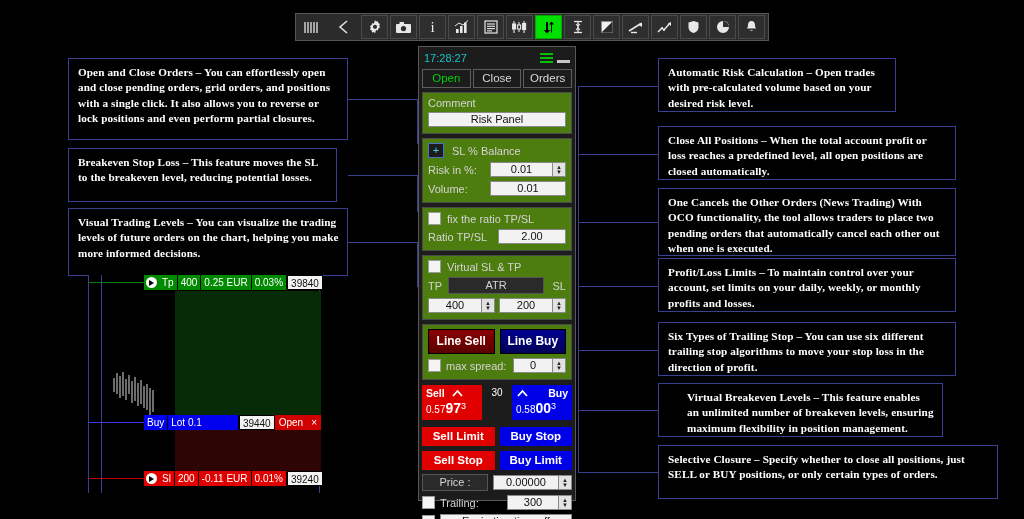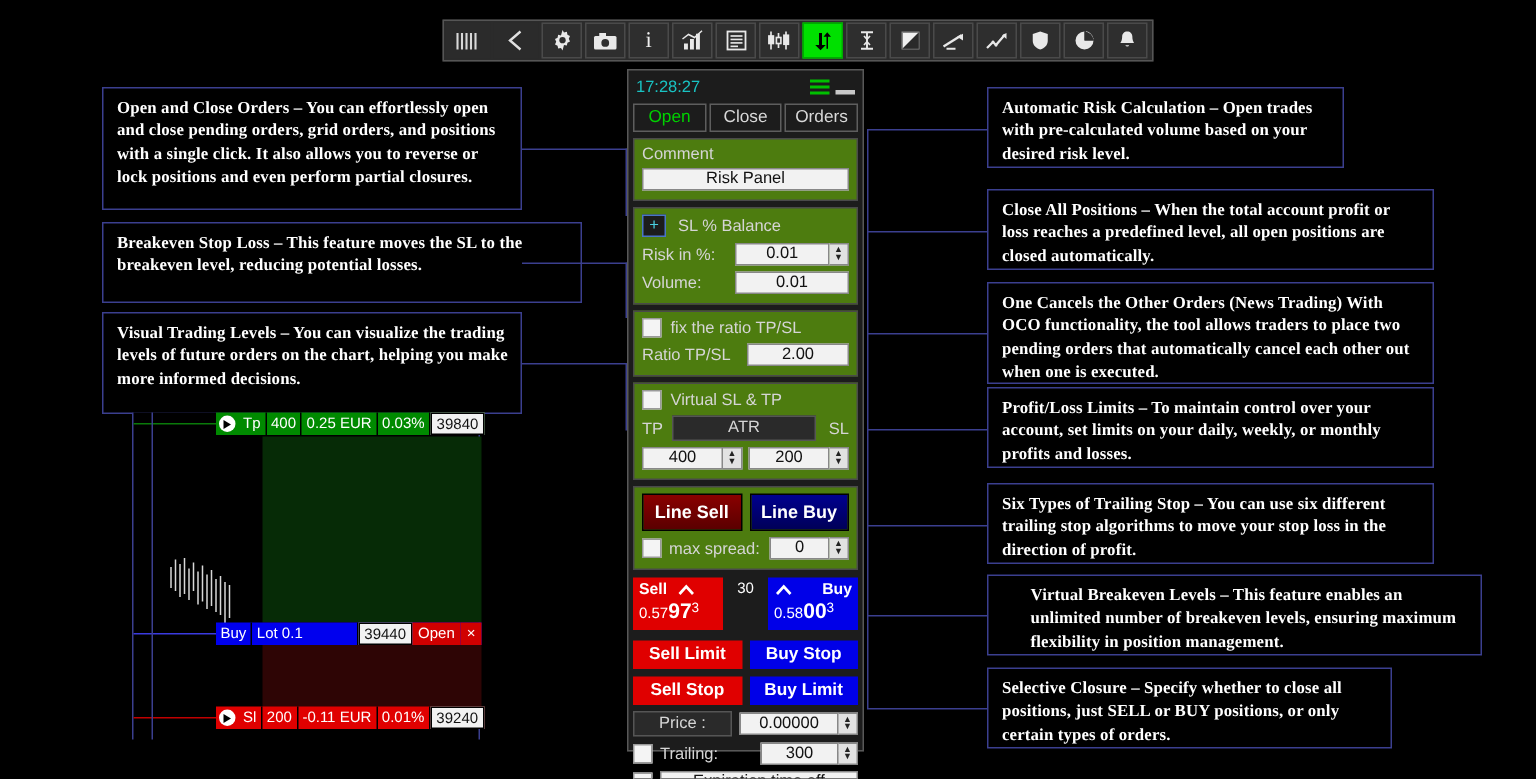--- a/index.html
+++ b/index.html
@@ -301,21 +301,21 @@
     <div class="tb-btn">
       <svg width="13" height="14" viewBox="0 0 13 14" fill="#e8e8e8">
         <path d="M6.5 1c-2 0-3.4 1.4-3.4 3.3 0 3.3-1.3 4.3-1.3 4.3h9.4s-1.3-1-1.3-4.3C9.9 2.4 8.5 1 6.5 1z"></path>
         <path d="M5.2 10.2a1.4 1.4 0 0 0 2.6 0z"></path>
         </svg>
     </div>
   </div>
 
   <div class="anno" style="left:68px; top:58px; width:280px; height:82px;">Open and Close Orders – You can effortlessly open and close pending orders, grid orders, and positions with a single click. It also allows you to reverse or lock positions and even perform partial closures.</div>
 
-  <div class="anno" style="left:68px; top:148px; width:320px; height:54px;">Breakeven Stop Loss – This feature moves the SL to the breakeven level, reducing potential losses.</div>
+  <div class="anno" style="left:68px; top:148px; width:269px; height:54px;">Breakeven Stop Loss – This feature moves the SL to the breakeven level, reducing potential losses.</div>
 
   <div class="anno" style="left:68px; top:208px; width:280px; height:68px;">Visual Trading Levels – You can visualize the trading levels of future orders on the chart, helping you make more informed decisions.</div>
 
   <div class="conn h" style="left:348px; top:99px; width:70px;"></div>
   <div class="conn v" style="left:417px; top:99px; height:45px;"></div>
 
   <div class="conn h" style="left:348px; top:175px; width:70px;"></div>
   <div class="conn v" style="left:417px; top:175px; height:37px;"></div>
 
   <div class="conn h" style="left:348px; top:242px; width:70px;"></div>
@@ -518,23 +518,23 @@
   <div class="anno" style="left:658px; top:58px; width:238px; height:54px;">Automatic Risk Calculation – Open trades with pre-calculated volume based on your desired risk level.</div>
 
   <div class="anno" style="left:658px; top:126px; width:298px; height:54px;">Close All Positions – When the total account profit or loss reaches a predefined level, all open positions are closed automatically.</div>
 
   <div class="anno" style="left:658px; top:188px; width:298px; height:68px;">One Cancels the Other Orders (News Trading) With OCO functionality, the tool allows traders to place two pending orders that automatically cancel each other out when one is executed.</div>
 
   <div class="anno" style="left:658px; top:258px; width:298px; height:54px;">Profit/Loss Limits – To maintain control over your account, set limits on your daily, weekly, or monthly profits and losses.</div>
 
   <div class="anno" style="left:658px; top:322px; width:298px; height:54px;">Six Types of Trailing Stop – You can use six different trailing stop algorithms to move your stop loss in the direction of profit.</div>
 
-  <div class="anno" style="left:658px; top:383px; width:330px; height:54px;padding-left:28px;">Virtual Breakeven Levels – This feature enables an unlimited number of breakeven levels, ensuring maximum flexibility in position management.</div>
-
-  <div class="anno" style="left:658px; top:445px; width:270px; height:54px;">Selective Closure – Specify whether to close all positions, just SELL or BUY positions, or only certain types of orders.</div>
+  <div class="anno" style="left:658px; top:383px; width:285px; height:54px;padding-left:28px;">Virtual Breakeven Levels – This feature enables an unlimited number of breakeven levels, ensuring maximum flexibility in position management.</div>
+
+  <div class="anno" style="left:658px; top:445px; width:340px; height:54px;">Selective Closure – Specify whether to close all positions, just SELL or BUY positions, or only certain types of orders.</div>
 
   <div class="conn h" style="left:578px; top:86px; width:80px;"></div>
   <div class="conn h" style="left:578px; top:154px; width:80px;"></div>
   <div class="conn h" style="left:578px; top:222px; width:80px;"></div>
   <div class="conn h" style="left:578px; top:286px; width:80px;"></div>
   <div class="conn h" style="left:578px; top:350px; width:80px;"></div>
   <div class="conn h" style="left:578px; top:410px; width:80px;"></div>
   <div class="conn h" style="left:578px; top:472px; width:80px;"></div>
   <div class="conn v" style="left:578px; top:86px; height:386px;"></div>
 

